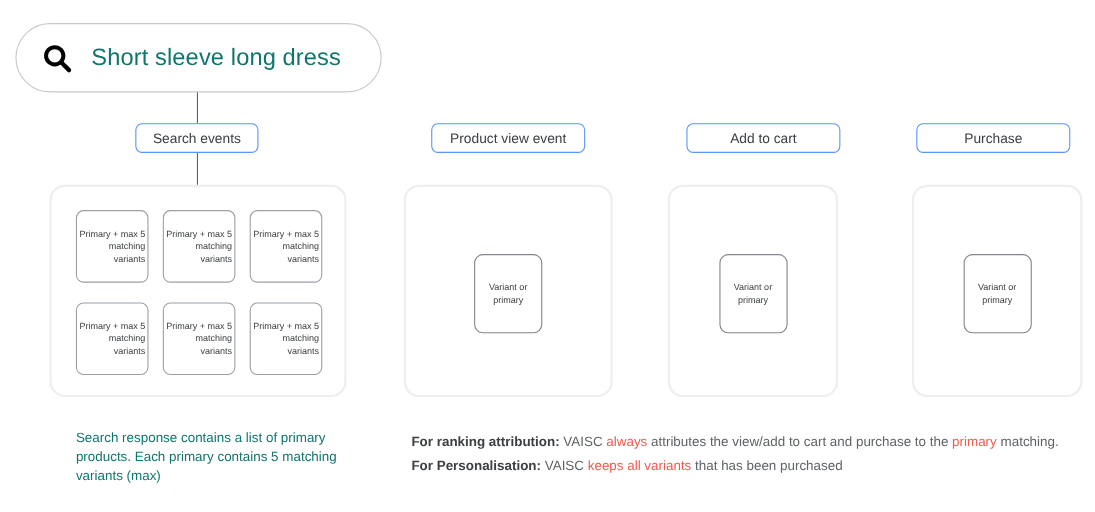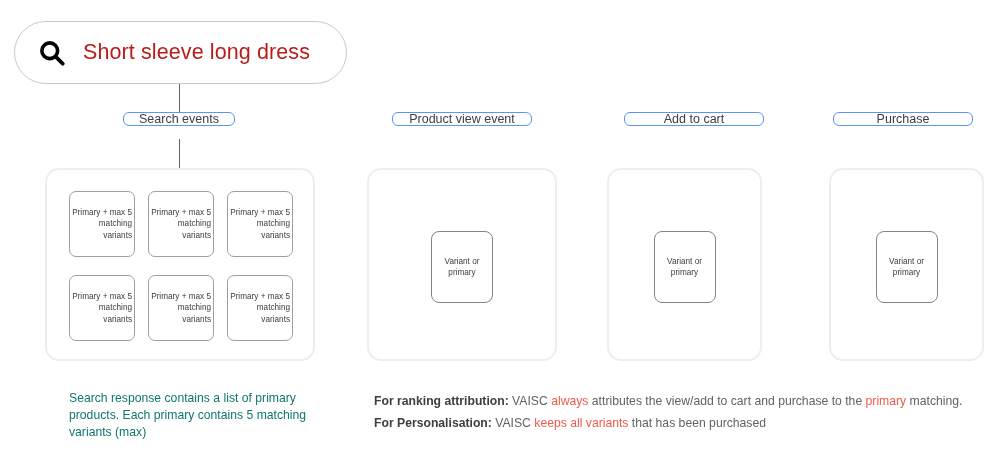--- a/index.html
+++ b/index.html
@@ -33,38 +33,38 @@
   }
   #search-icon {
     width: 30px;
     height: 30px;
     flex: 0 0 30px;
     display: block;
   }
   #search-query {
     margin-left: 16px;
     font-size: 21.5px;
-    color: #b91c1c;
+    color: #0f766e;
     letter-spacing: 0.1px;
     white-space: nowrap;
   }
 
   
   .connector {
     position: absolute;
     width: 1.4px;
     background: #5f6368;
   }
   #connector-top  { left: 179px; top: 84px;  height: 28px; }
   #connector-bottom { left: 179px; top: 139px; height: 30px; }
 
   
   .event-chip {
     position: absolute;
-    height: 14px;
+    height: 27px;
     box-sizing: border-box;
     border: 1.6px solid #5b95f5;
     border-radius: 6px;
     background: #ffffff;
     display: flex;
     align-items: center;
     justify-content: center;
     font-size: 12.5px;
     color: #3c4043;
     white-space: nowrap;

